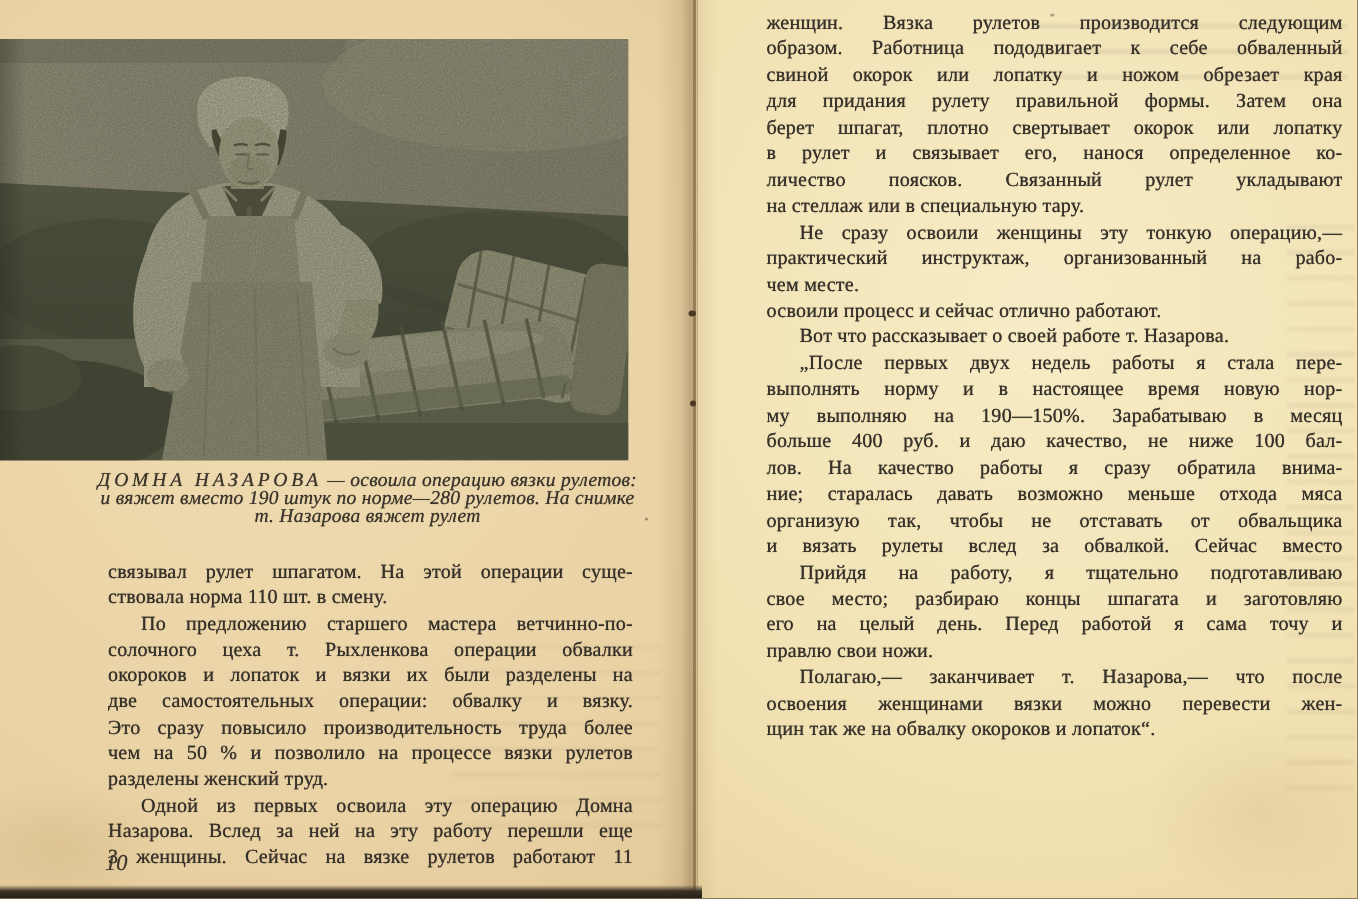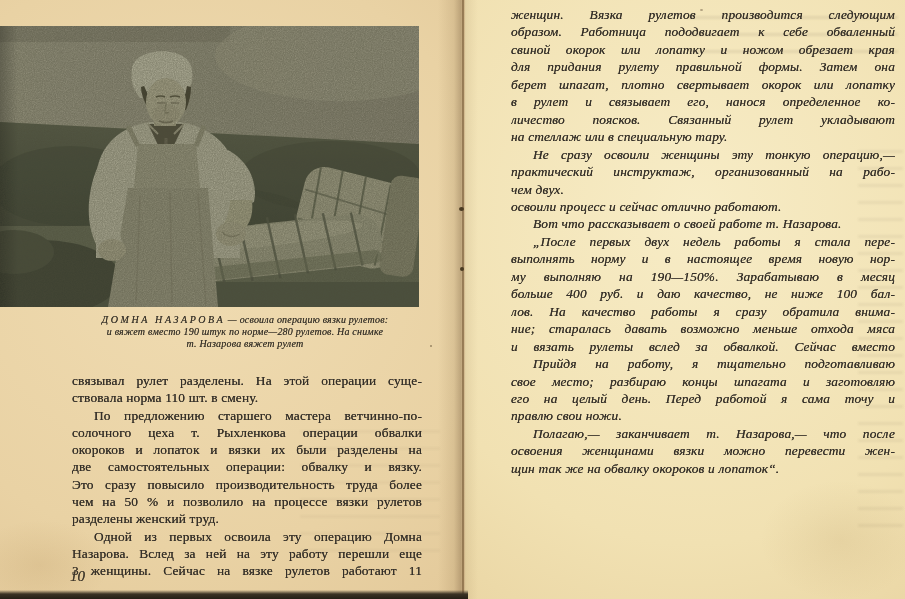--- a/index.html
+++ b/index.html
@@ -19,37 +19,37 @@
   .page.right{
     left:465px;width:440px;
     background:radial-gradient(110% 90% at 52% 35%, #f7ecc6 0%, #f1e1b2 62%, #e7d19e 100%);
   }
   
   .photo{position:absolute;left:0;top:26px;width:419px;height:281px;overflow:hidden;}
   .photo svg{display:block;width:100%;height:100%;}
   
   .caption{
     position:absolute;left:40px;top:314px;width:410px;
-    text-align:center;font-style:italic;font-size:10px;line-height:11.9px;
+    text-align:center;font-style:italic;font-size:13px;line-height:11.9px;
     color:#3a352c;letter-spacing:.2px;
     text-shadow:0 0 .5px rgba(50,44,32,.8);
   }
   .cap-name{letter-spacing:2.6px;}
   
   .body-text{position:absolute;overflow:hidden;}
   .body-left {left:72px; top:372px;width:350px;}
   .body-right{left:46px; top:6px;  width:384px;}
   .line{
     font-size:13.4px;letter-spacing:.15px;
     text-align:justify;text-align-last:justify;
     text-shadow:0 0 .5px rgba(45,40,30,.9);
     white-space:nowrap;
   }
   .body-left  .line{line-height:17.3px;}
-  .body-right .line{line-height:17.45px;font-style:italic;}
+  .body-right .line{line-height:17.45px;}
   .line.end{text-align-last:left;white-space:normal;}
   .line.indent{text-indent:22px;}
   
   .pagenum{
     position:absolute;font-style:italic;font-size:15px;color:#3b362c;
     text-shadow:0 0 .5px rgba(50,44,32,.8);
   }
   .pagenum.n10{left:70px;top:568px;}
   
   .gutter{
@@ -183,21 +183,21 @@
       </svg>
     </div>
 
     <div class="caption">
       <div class="cap-line"><span class="cap-name">ДОМНА НАЗАРОВА</span> <span>— освоила операцию вязки рулетов:</span></div>
       <div class="cap-line">и вяжет вместо 190 штук по норме—280 рулетов. На снимке</div>
       <div class="cap-line">т. Назарова вяжет рулет</div>
     </div>
 
     <div class="body-text body-left">
-        <div class="line">связывал рулет разделены. На этой операции суще-</div>
+        <div class="line">связывал рулет шпагатом. На этой операции суще-</div>
         <div class="line end">ствовала норма 110 шт. в смену.</div>
         <div class="line indent">По предложению старшего мастера ветчинно-по-</div>
         <div class="line">солочного цеха т. Рыхленкова операции обвалки</div>
         <div class="line">окороков и лопаток и вязки их были разделены на</div>
         <div class="line">две самостоятельных операции: обвалку и вязку.</div>
         <div class="line">Это сразу повысило производительность труда более</div>
         <div class="line">чем на 50 % и позволило на процессе вязки рулетов</div>
         <div class="line end">разделены женский труд.</div>
         <div class="line indent">Одной из первых освоила эту операцию Домна</div>
         <div class="line">Назарова. Вслед за ней на эту работу перешли еще</div>
@@ -212,29 +212,30 @@
         <div class="line">женщин. Вязка рулетов производится следующим</div>
         <div class="line">образом. Работница пододвигает к себе обваленный</div>
         <div class="line">свиной окорок или лопатку и ножом обрезает края</div>
         <div class="line">для придания рулету правильной формы. Затем она</div>
         <div class="line">берет шпагат, плотно свертывает окорок или лопатку</div>
         <div class="line">в рулет и связывает его,  нанося определенное ко-</div>
         <div class="line">личество поясков.  Связанный рулет укладывают</div>
         <div class="line end">на стеллаж или в специальную тару.</div>
         <div class="line indent">Не сразу освоили женщины эту тонкую операцию,—</div>
         <div class="line">практический инструктаж, организованный на рабо-</div>
-        <div class="line end">чем двух.</div>
+        <div class="line end">чем месте.</div>
         <div class="line end">освоили процесс и сейчас отлично работают.</div>
         <div class="line indent end">Вот что рассказывает о своей работе т. Назарова.</div>
         <div class="line indent">„После первых двух недель работы я стала пере-</div>
         <div class="line">выполнять норму и в настоящее время новую нор-</div>
         <div class="line">му выполняю на 190—150%. Зарабатываю в месяц</div>
         <div class="line">больше 400 руб. и даю качество, не ниже 100 бал-</div>
         <div class="line">лов. На качество работы я сразу обратила внима-</div>
         <div class="line">ние; старалась давать возможно меньше отхода мяса</div>
+        <div class="line">организую так, чтобы не отставать от обвальщика</div>
         <div class="line">и вязать рулеты вслед за обвалкой. Сейчас вместо</div>
         <div class="line indent">Прийдя на работу, я тщательно подготавливаю</div>
         <div class="line">свое место; разбираю концы шпагата и заготовляю</div>
         <div class="line">его на целый день. Перед работой я сама точу и</div>
         <div class="line end">правлю свои ножи.</div>
         <div class="line indent">Полагаю,— заканчивает т. Назарова,— что после</div>
         <div class="line">освоения женщинами вязки можно перевести жен-</div>
         <div class="line end">щин так же на обвалку окороков и лопаток“.</div>
       </div>
 

